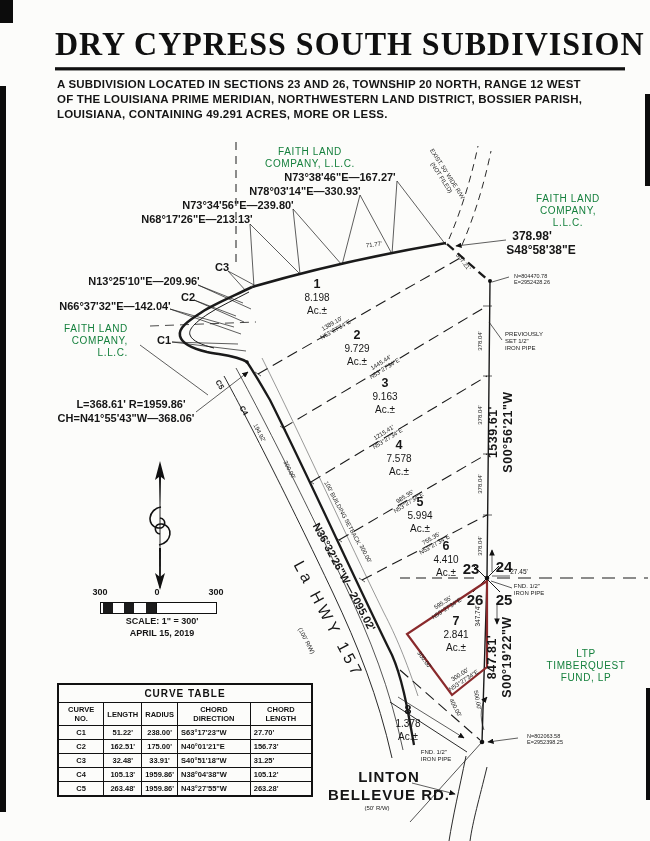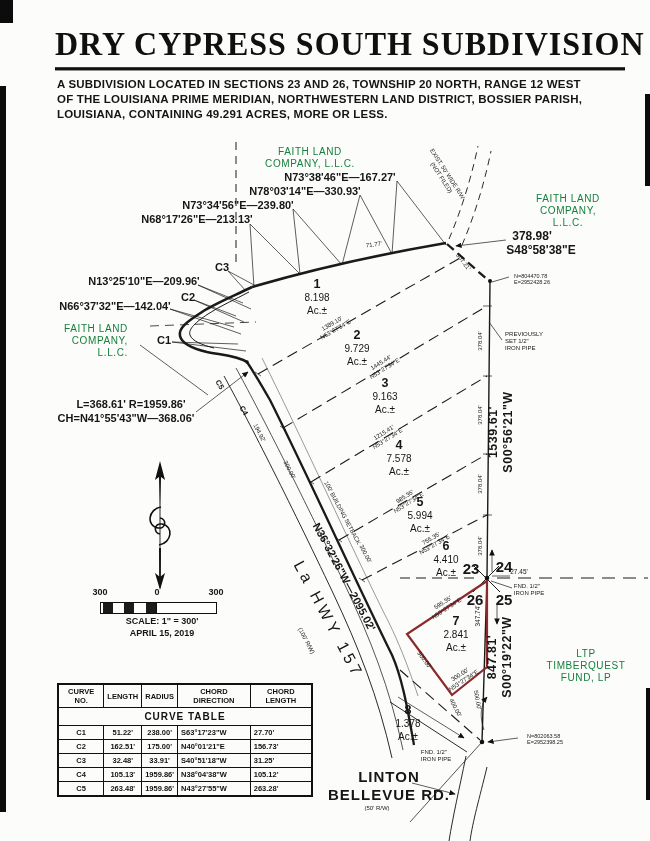--- a/index.html
+++ b/index.html
@@ -276,30 +276,30 @@
   <div class="sb-k" style="left:23px;width:10px"></div>
   <div class="sb-k" style="left:45px;width:10px"></div>
   <div style="position:absolute;left:55px;top:0;width:1px;height:100%;background:#111"></div>
 </div>
 <span class="lbl sb-lbl" style="left:162px;top:621px;white-space:nowrap">SCALE:  1" = 300'</span>
 <span class="lbl sb-lbl" style="left:162px;top:633px;white-space:nowrap">APRIL 15, 2019</span>
 
 <table class="curve">
   <tbody>
         <tr>
+          <th class="tt" colspan="5">CURVE TABLE</th>
+        </tr>
+  <tr>
     <th>CURVE NO.</th>
     <th>LENGTH</th>
     <th>RADIUS</th>
     <th>CHORD DIRECTION</th>
     <th>CHORD LENGTH</th>
   </tr>
   <tr>
-          <th class="tt" colspan="5">CURVE TABLE</th>
-        </tr>
-  <tr>
           <td>C1</td>
           <td>51.22'</td>
           <td>238.00'</td>
           <td class="l">S63°17'23"W</td>
           <td class="l">27.70'</td>
         </tr>
   <tr>
           <td>C2</td>
           <td>162.51'</td>
           <td>175.00'</td>

